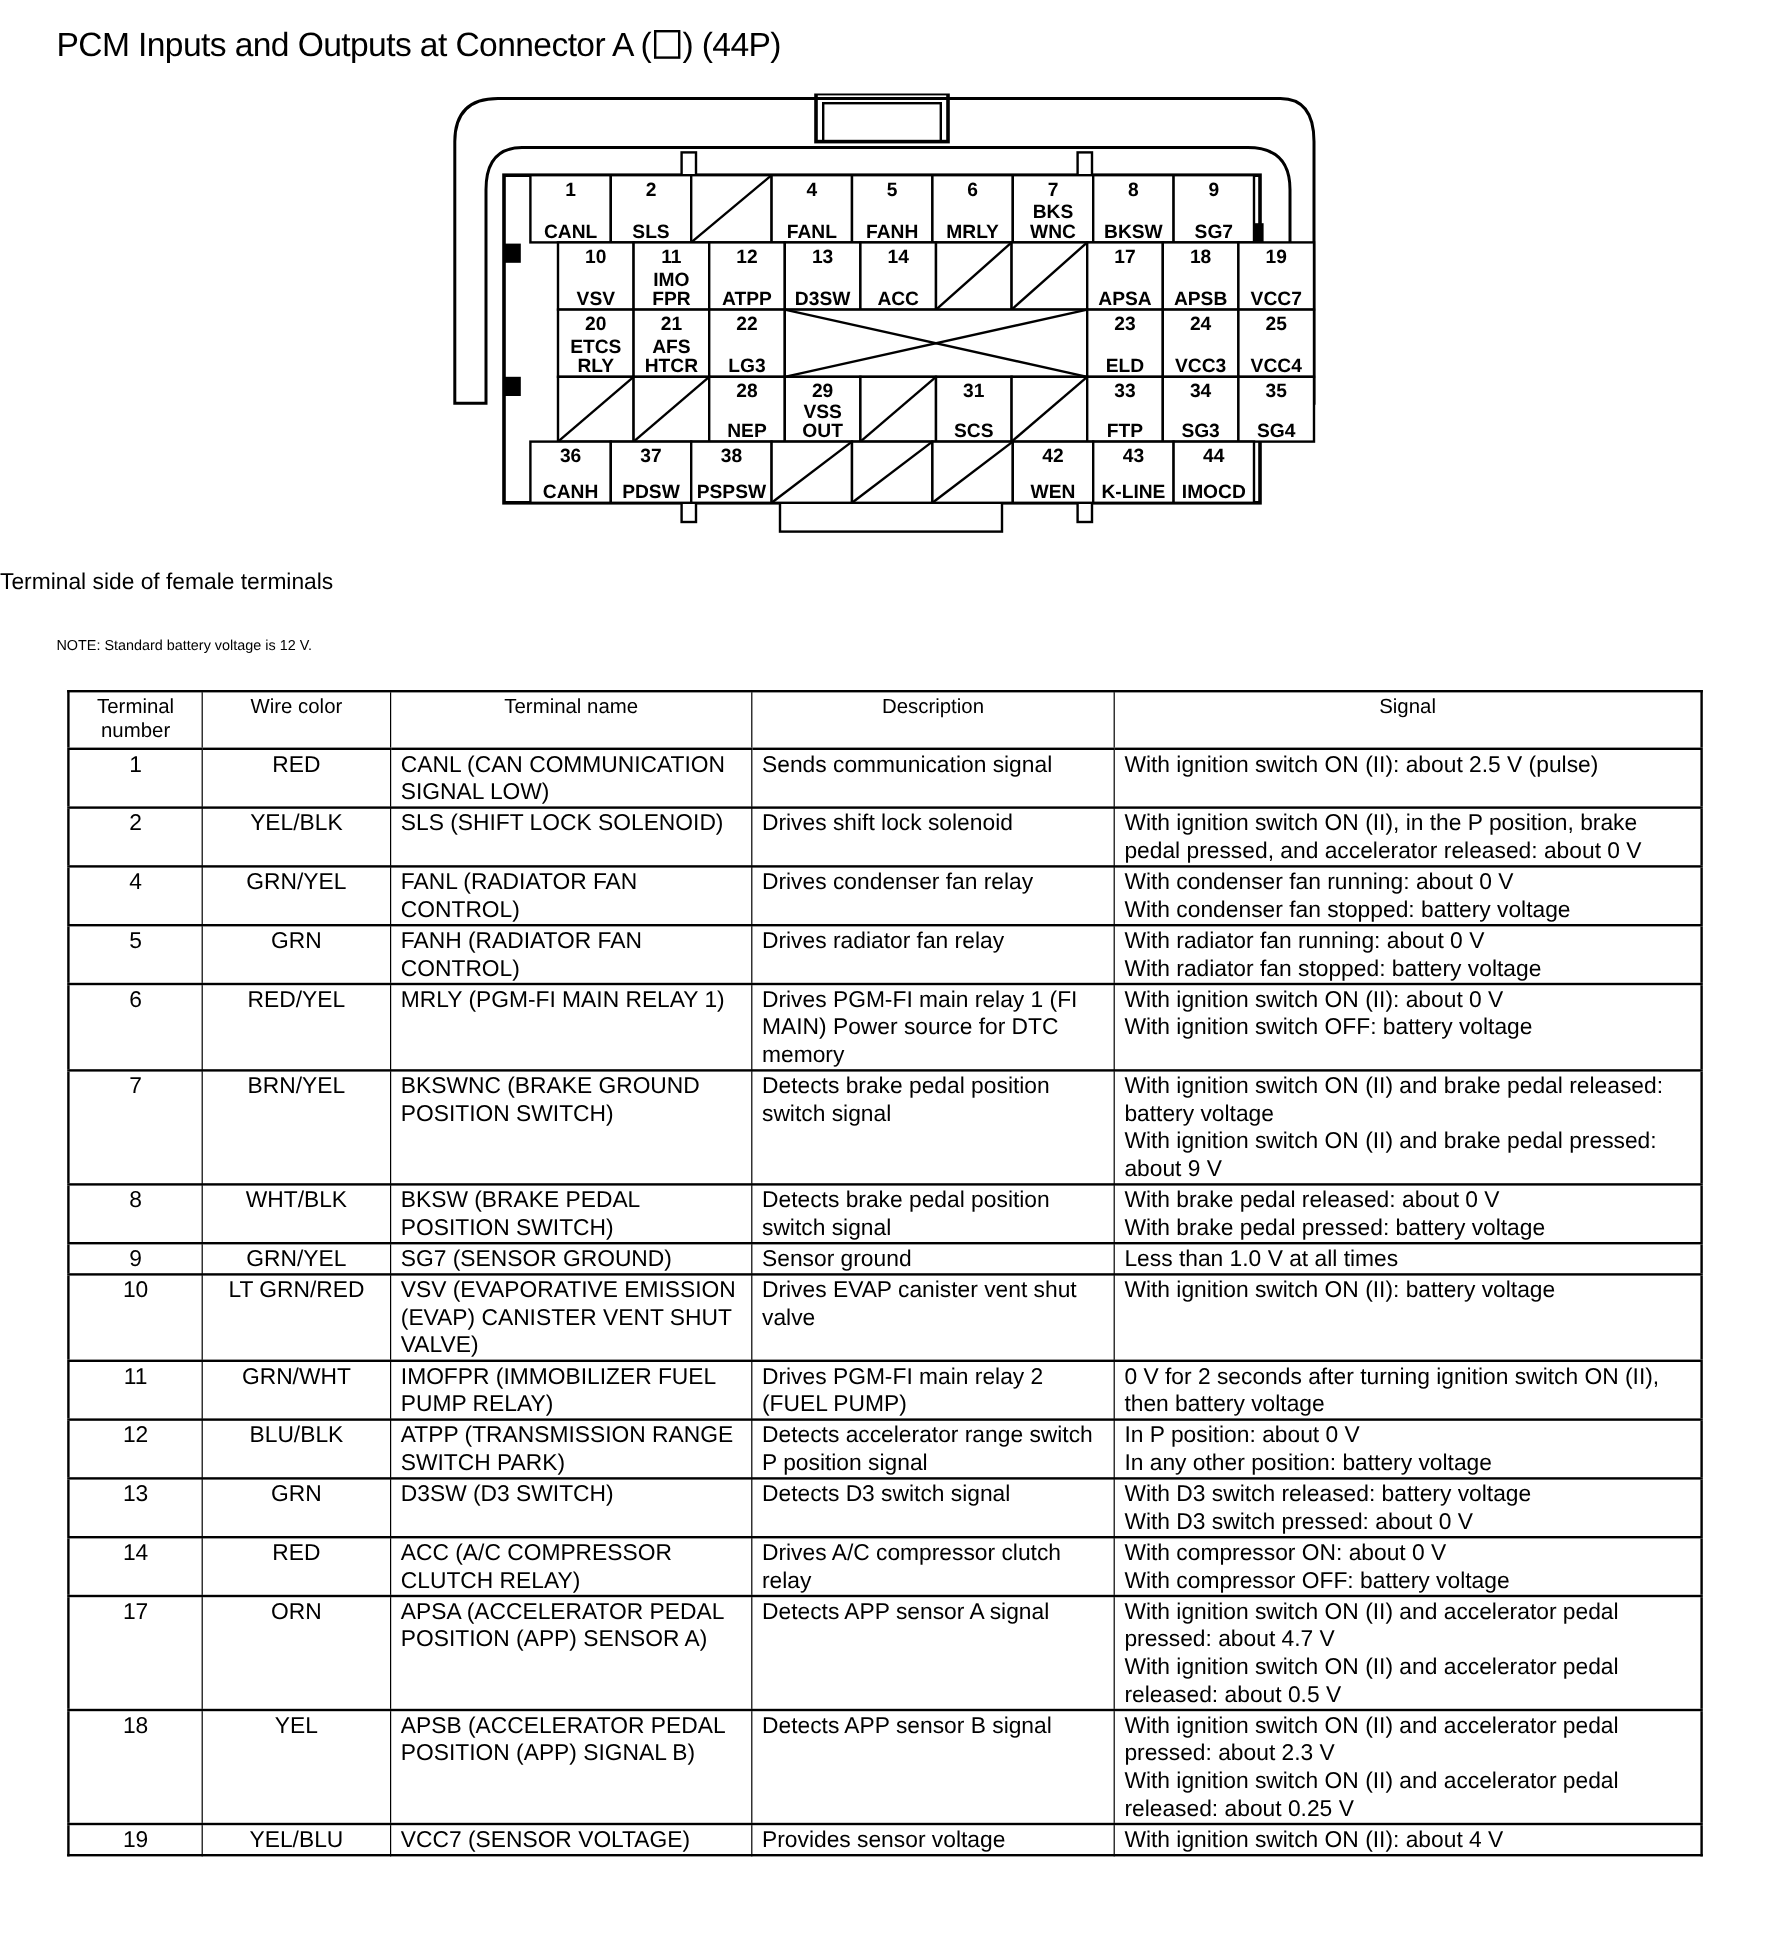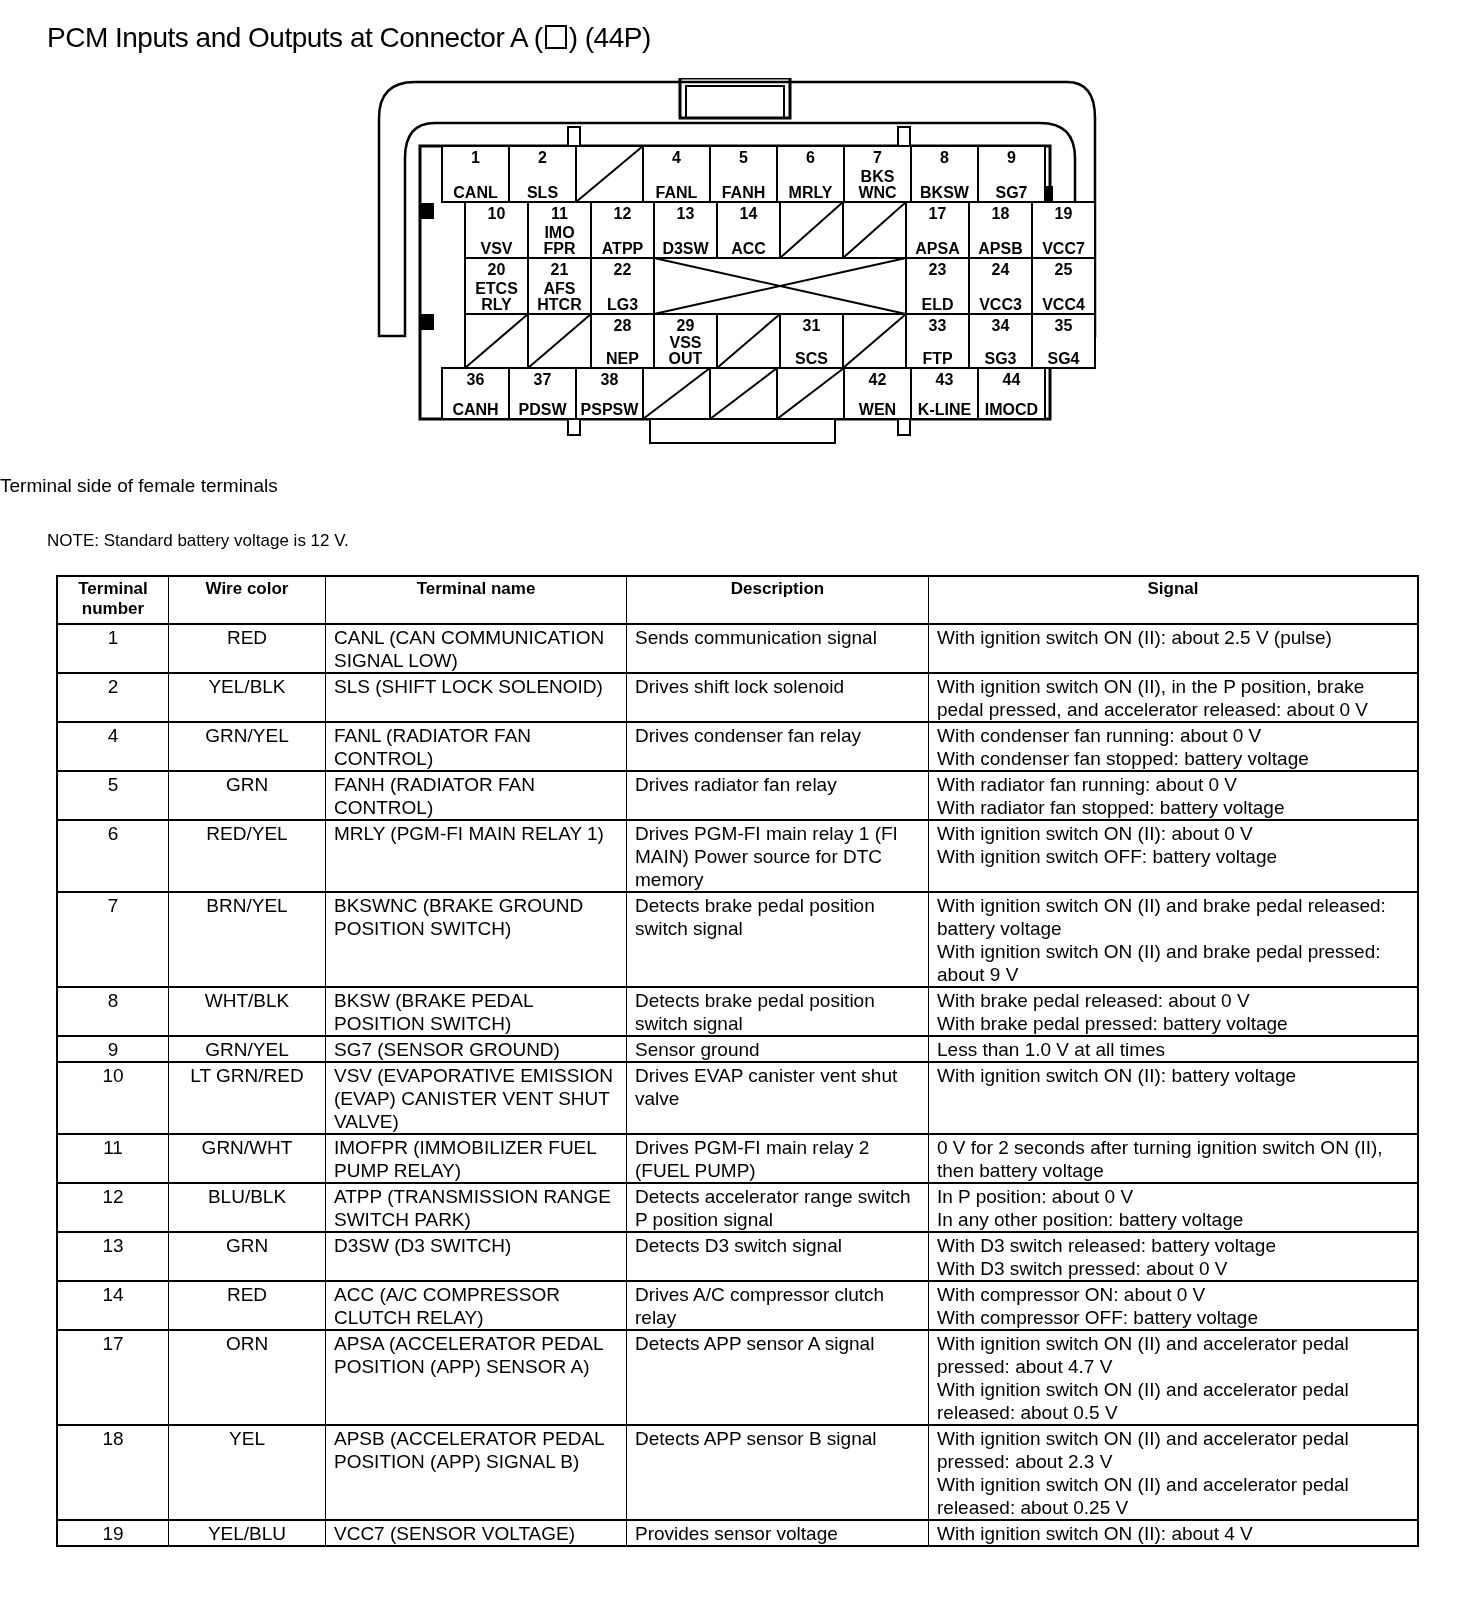--- a/index.html
+++ b/index.html
@@ -1,23 +1,23 @@
 <!DOCTYPE html>
 <html><head>
   <meta charset="utf-8">
   <style>
     html, body { margin:0; padding:0; background:#ffffff; }
     body { width:1472px; height:1622px; position:relative; overflow:hidden; color:#000; font-family:"Liberation Sans", sans-serif; }
     .title { position:absolute; left:47px; top:22px; font-size:28px; font-weight:normal; letter-spacing:-0.5px; font-family:"Liberation Sans", sans-serif; }
     .title .boxglyph { display:inline-block; width:18px; height:20px; border:2px solid #000; vertical-align:-2px; margin:0 2px; }
     .connector { position:absolute; left:375px; top:78px; width:730px; height:372px; }
     .caption { position:absolute; left:0; width:1472px; top:475px; text-align:left; font-size:19px; font-family:"Liberation Sans", sans-serif; }
-    .note { position:absolute; left:47px; top:531px; font-size:17px; font-family:"Liberation Sans", sans-serif; }
+    .note { position:absolute; left:47px; top:531px; font-size:12px; font-family:"Liberation Sans", sans-serif; }
     table.pins { position:absolute; left:56px; top:575px; width:1363px; border-collapse:collapse; border:2.5px solid #000; font-family:"Liberation Sans", sans-serif; font-size:19px; line-height:23px; }
-    table.pins th { font-size:17px; font-weight:bold; line-height:20px; padding:2px 4px 2px 4px; border:1.5px solid #000; border-bottom:2.5px solid #000; vertical-align:top; height:42px; }
+    table.pins th { font-size:17px; font-weight:normal; line-height:20px; padding:2px 4px 2px 4px; border:1.5px solid #000; border-bottom:2.5px solid #000; vertical-align:top; height:42px; }
     table.pins td { border:1.5px solid #000; vertical-align:top; padding:1px 8px 0 8px; }
     table.pins td.num, table.pins td.color { text-align:center; padding-left:2px; padding-right:2px; }
     table.pins tr.row { border-top:2px solid #000; }
     .col-num { width:102px; } .col-color { width:148px; } .col-name { width:292px; } .col-desc { width:293px; }
     .sig-line { display:block; }
     svg text { font-family:"Liberation Sans", sans-serif; font-weight:bold; }
   </style>
 </head>
 <body>
 

